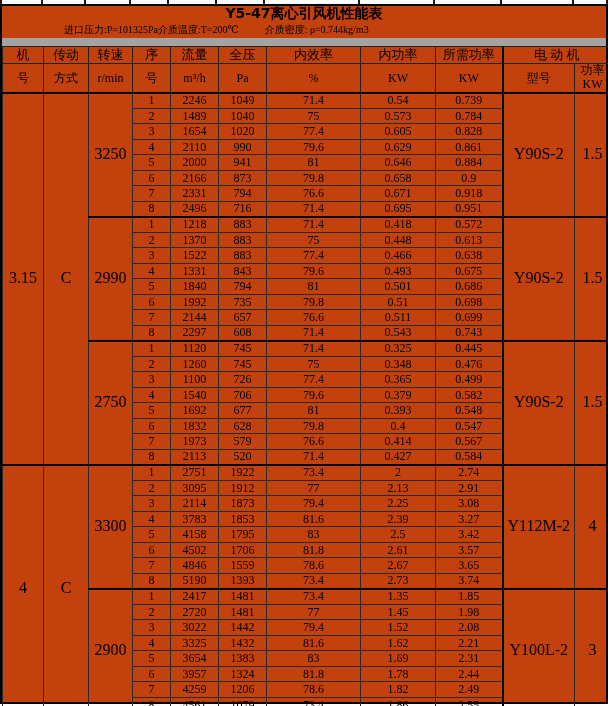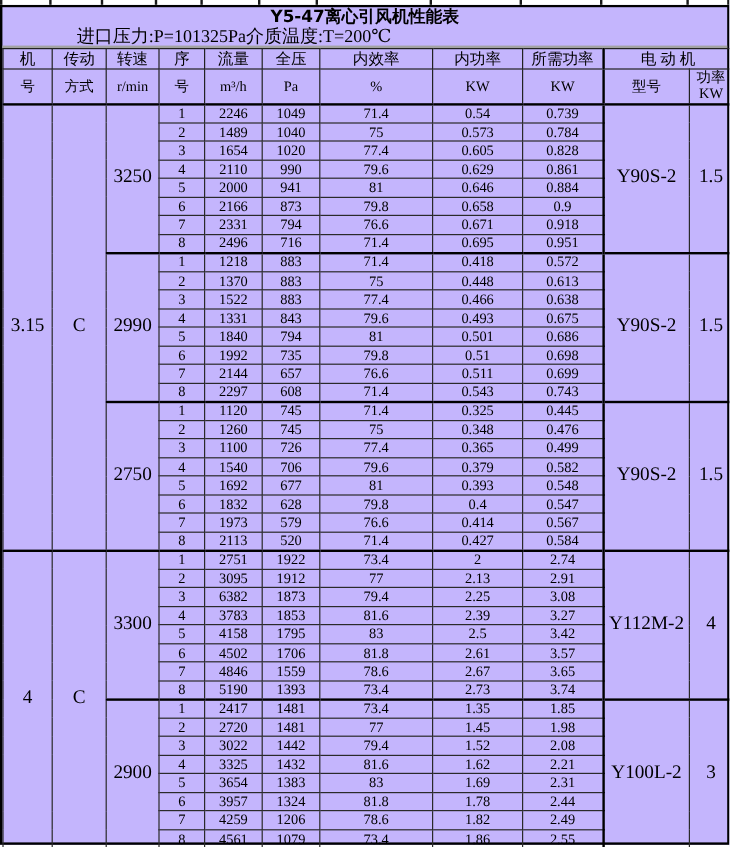--- a/index.html
+++ b/index.html
@@ -4,28 +4,28 @@
 <style>
   html,body{margin:0;padding:0;background:#fff;}
   .page{
     width:608px;height:706px;position:relative;overflow:hidden;
     background:#fff;color:#000;
     font-family:"Liberation Serif","DejaVu Serif",serif;
   }
   
   .top-strip{position:relative;height:4px;background:#fff;}
   .tick{position:absolute;top:0;width:2px;height:4px;background:#1a1a1a;}
-  .box{border:2px solid #000;height:700px;box-sizing:border-box;background:#c4b5fd;}
+  .box{border:2px solid #000;height:700px;box-sizing:border-box;background:#c2410c;}
   .title-row{
     height:16px;display:flex;align-items:center;justify-content:center;
     font-weight:bold;font-size:14px;font-family:"DejaVu Sans","Liberation Sans",sans-serif;
   }
   .cond-row{
     height:16px;display:flex;align-items:center;
-    font-size:15px;padding-left:62px;border-bottom:2px solid #a3a3a3;
+    font-size:10px;padding-left:62px;border-bottom:8px solid #a3a3a3;
     white-space:nowrap;
     text-align:center;
   }
   .cond-row .cond:nth-child(2){}
   .cond-row .cond:nth-child(3){margin-left:26px;}
 
   table{
     width:604px;table-layout:fixed;border-collapse:collapse;
     font-family:"Liberation Serif","DejaVu Serif",serif;
   }
@@ -62,20 +62,21 @@
       <div class="tick" style="left: 433px;"></div>
       <div class="tick" style="left: 500px;"></div>
       <div class="tick" style="left: 572px;"></div>
       <div class="tick" style="left: 606px;"></div>
     </div>
   <div class="box">
     <div class="title-row">Y5-47离心引风机性能表</div>
     <div class="cond-row">
       <span class="cond">进口压力:P=101325Pa</span>
       <span class="cond">介质温度:T=200℃</span>
+      <span class="cond">介质密度: ρ=0.744kg/m3</span>
     </div>
     <table id="grid">
       <colgroup>
         <col style="width:41px">
           <col style="width:45px">
           <col style="width:44px">
         <col style="width:38px">
           <col style="width:48px">
           <col style="width:48px">
         <col style="width:94px">
@@ -332,21 +333,21 @@
           <tr>
             <td>2</td>
             <td>3095</td>
             <td>1912</td>
             <td>77</td>
             <td>2.13</td>
             <td>2.91</td>
           </tr>
           <tr>
             <td>3</td>
-            <td>6382</td>
+            <td>2114</td>
             <td>1873</td>
             <td>79.4</td>
             <td>2.25</td>
             <td>3.08</td>
           </tr>
           <tr>
             <td>4</td>
             <td>3783</td>
             <td>1853</td>
             <td>81.6</td>

